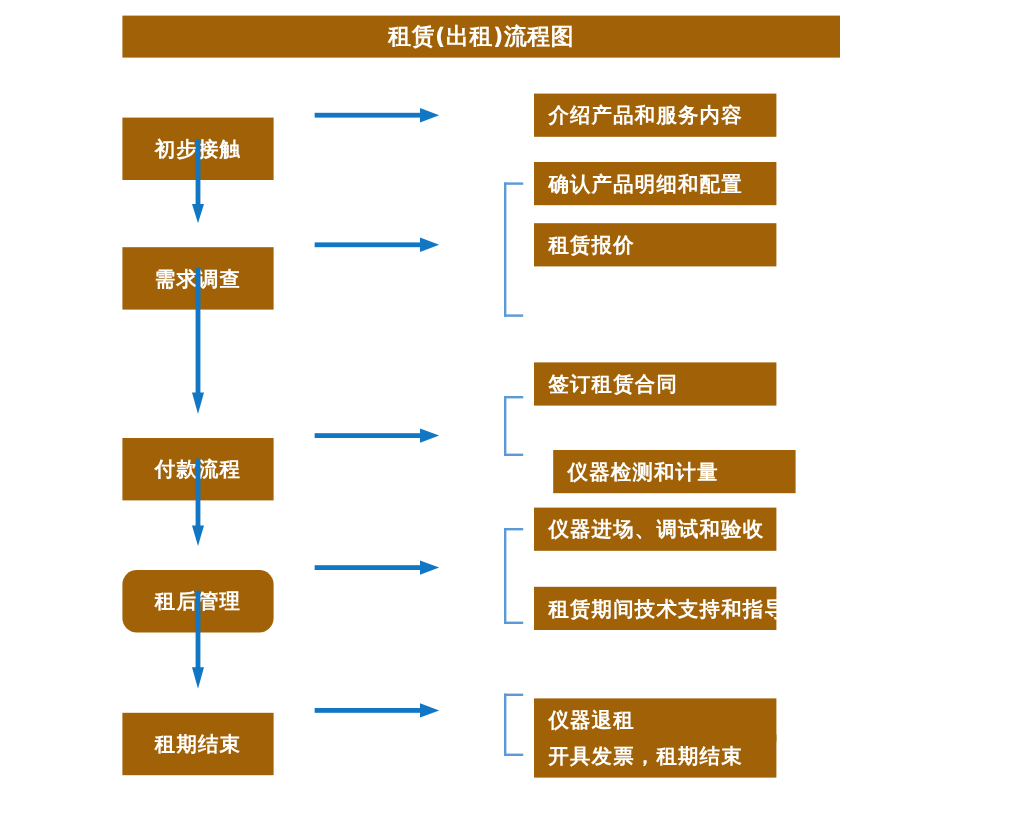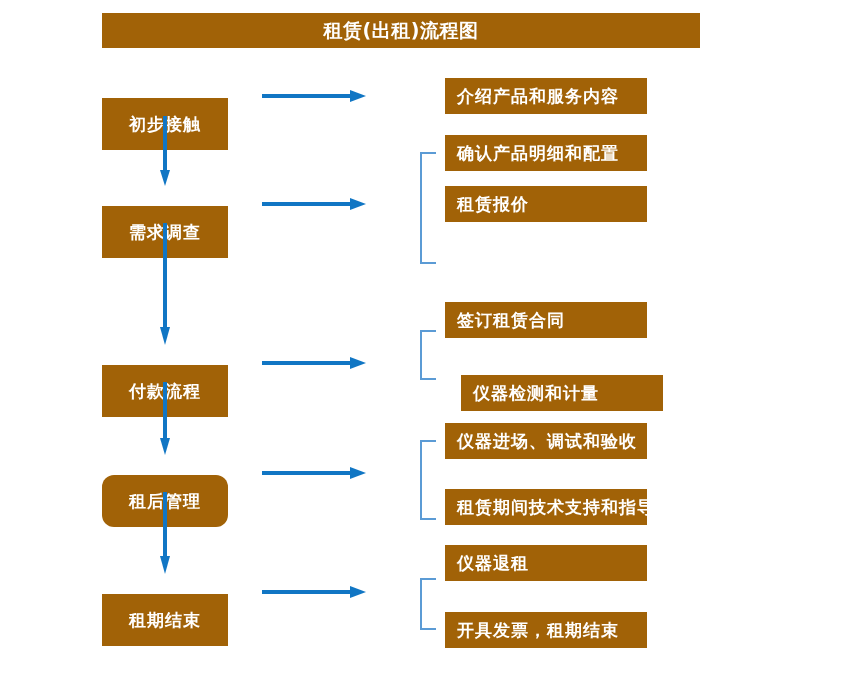--- a/index.html
+++ b/index.html
@@ -148,17 +148,17 @@
 
 
   <div class="box detail-box" style="top:302px;">签订租赁合同</div>
 
   <div class="box detail-box" style="top:375px;margin-left:16px;">仪器检测和计量</div>
 
   <div class="box detail-box" style="top:423px;">仪器进场、调试和验收</div>
 
   <div class="box detail-box" style="top:489px;">租赁期间技术支持和指导</div>
 
-  <div class="box detail-box" style="top:545px;">仪器退租</div>
+  <div class="box detail-box" style="top:582px;">仪器退租</div>
 
   <div class="box detail-box" style="top:612px;">开具发票，租期结束</div>
 
 </div>
 
 </body></html>

